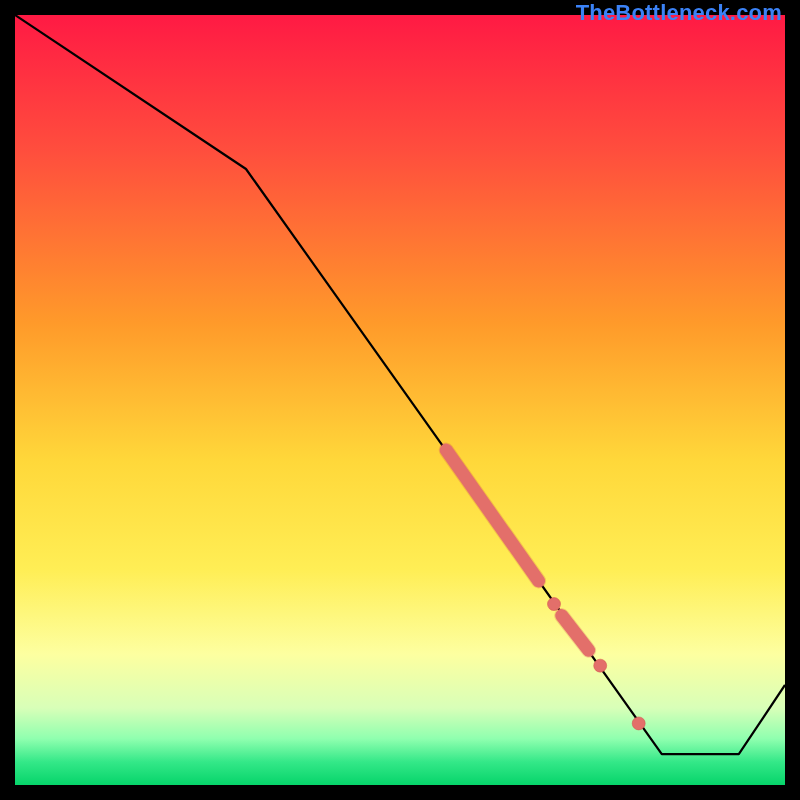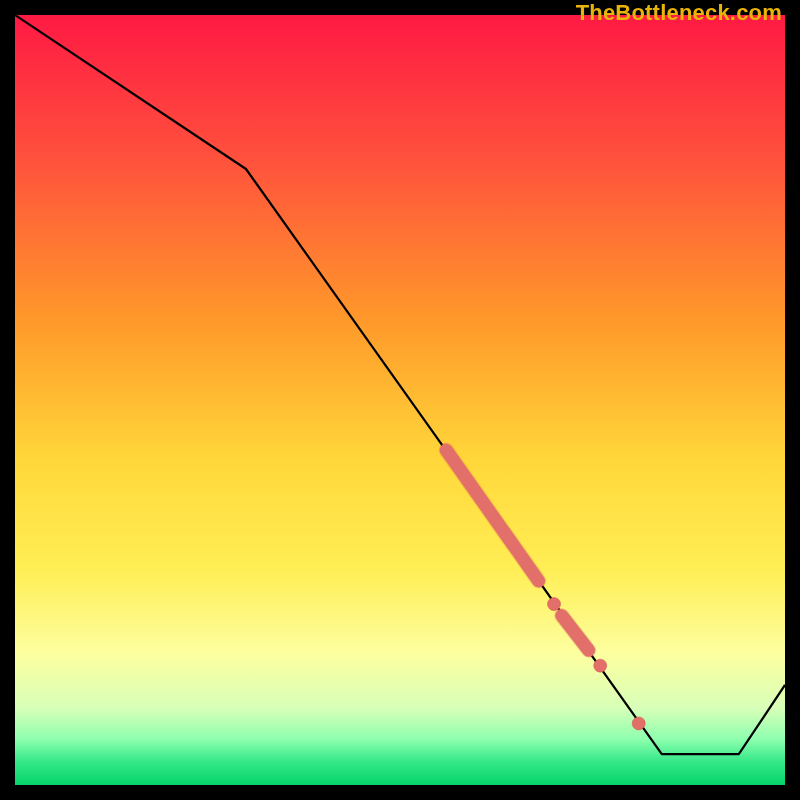--- a/index.html
+++ b/index.html
@@ -17,21 +17,21 @@
     width: 770px;
     height: 770px;
   }
   .watermark {
     position: absolute;
     top: 0px;
     right: 18px;
     font-family: Arial, Helvetica, sans-serif;
     font-size: 22px;
     font-weight: bold;
-    color: #eab308;
+    color: #3b82f6;
     letter-spacing: 0.2px;
   }
   svg { display: block; }
 </style>
 </head>
 <body>
 
 <div class="chart-box">
   <svg id="chart-svg" width="770" height="770" viewBox="0 0 770 770">
     <defs>

